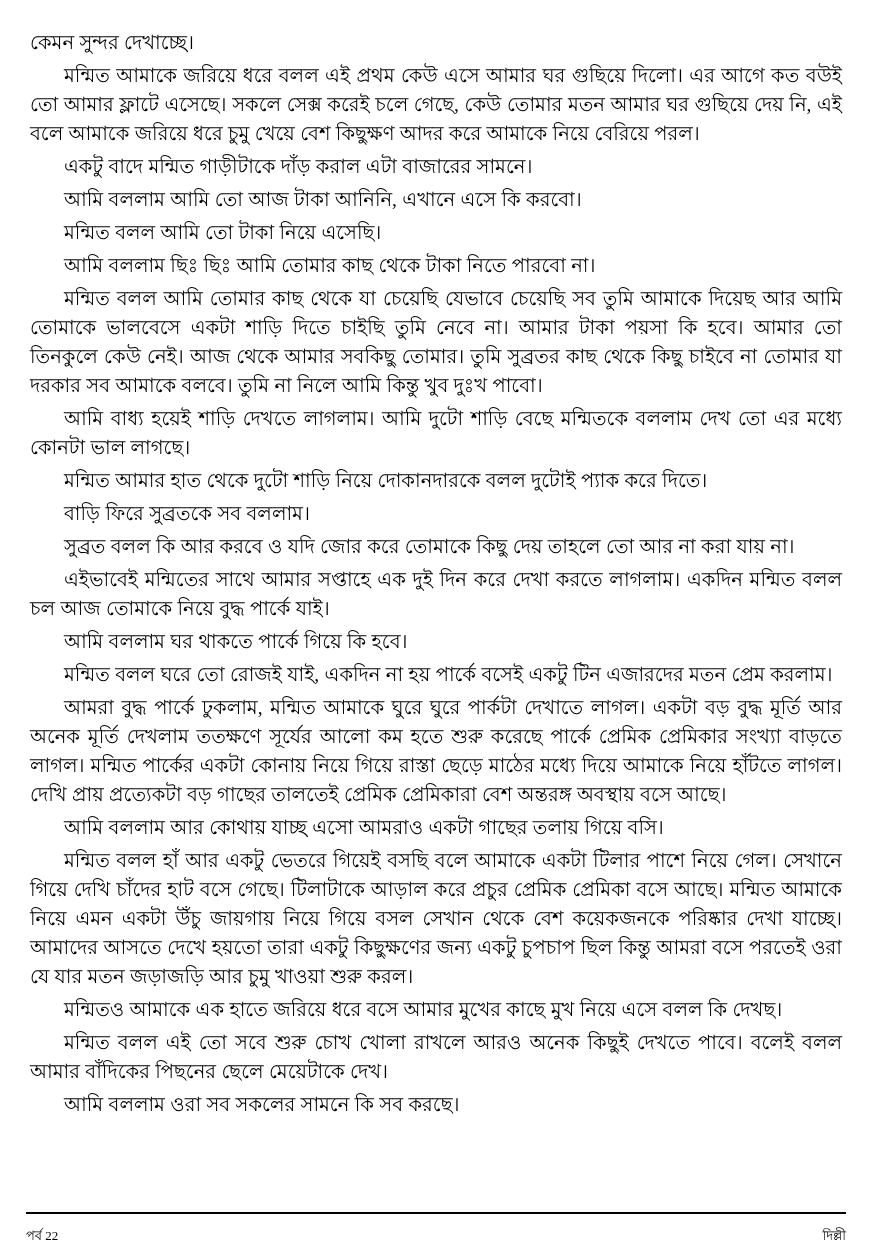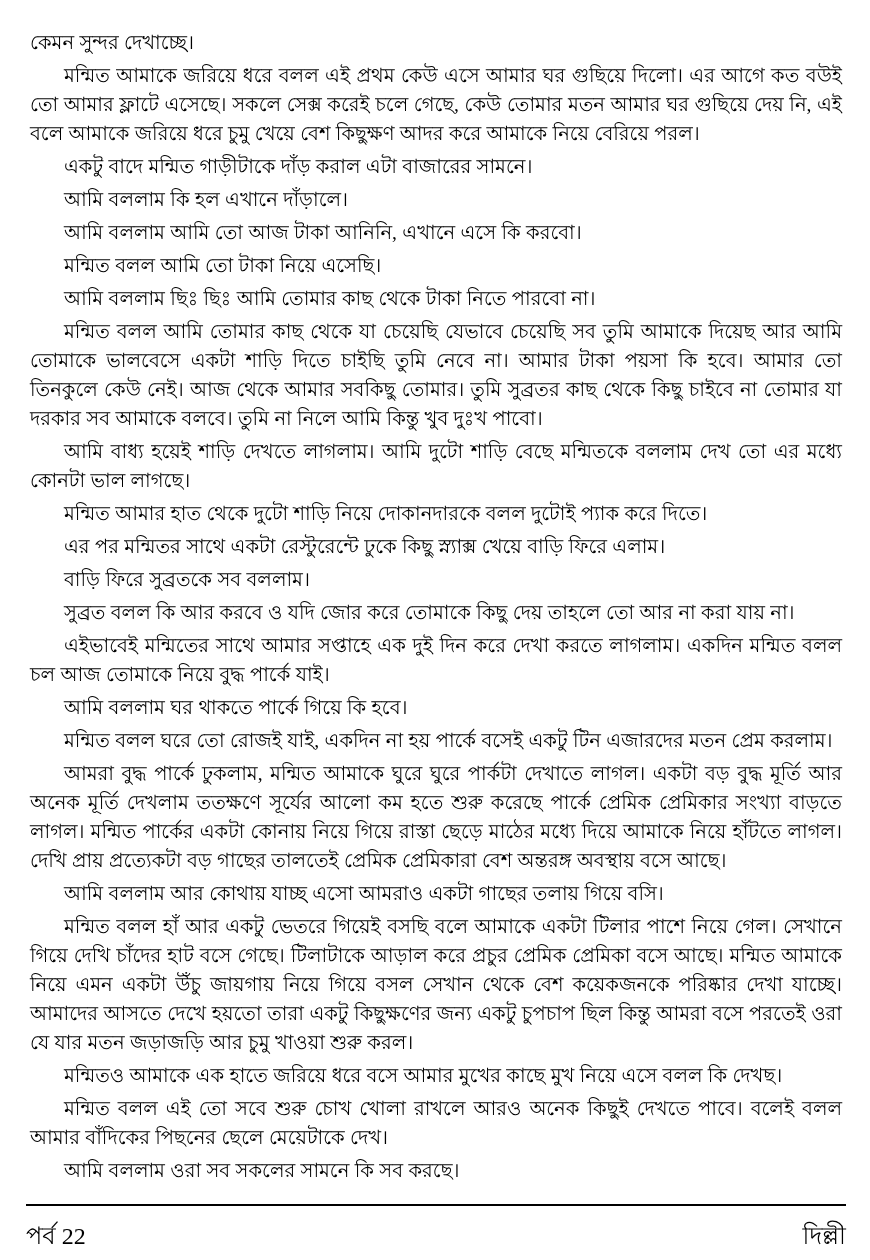--- a/index.html
+++ b/index.html
@@ -23,46 +23,44 @@
     font-size: 19.5px;
     line-height: 29px;
     text-align: justify;
     word-spacing: 0.5px;
   }
   .para { margin: 4px; }
   .para.indent { text-indent: 34px; }
   .footer {
     border-top: 2px solid #000000;
     margin-top: 6px;
-    padding-top: 18px;
+    padding-top: 10px;
     display: flex;
     align-items: baseline;
-    font-size: 24px;
+    font-size: 13px;
     line-height: 24px;
   }
   .footer .left  { flex: 1; text-align: left; }
   .footer .mid   { flex: 1; text-align: center; }
   .footer .right { flex: 1; text-align: right; }
 </style>
 </head>
 <body>
 
 <div class="page">
   <div class="content" id="content">
       <p class="para">কেমন সুন্দর দেখাচ্ছে।</p>
       <p class="para indent">মন্মিত আমাকে জরিয়ে ধরে বলল এই প্রথম কেউ এসে আমার ঘর গুছিয়ে দিলো। এর আগে কত বউই তো আমার ফ্লাটে এসেছে। সকলে সেক্স করেই চলে গেছে, কেউ তোমার মতন আমার ঘর গুছিয়ে দেয় নি, এই বলে আমাকে জরিয়ে ধরে চুমু খেয়ে বেশ কিছুক্ষণ আদর করে আমাকে নিয়ে বেরিয়ে পরল।</p>
       <p class="para indent">একটু বাদে মন্মিত গাড়ীটাকে দাঁড় করাল এটা বাজারের সামনে।</p>
-      <p class="para indent">আমি বললাম কি হল এখানে দাঁড়ালে।</p>
       <p class="para indent">আমি বললাম আমি তো আজ টাকা আনিনি, এখানে এসে কি করবো।</p>
       <p class="para indent">মন্মিত বলল আমি তো টাকা নিয়ে এসেছি।</p>
       <p class="para indent">আমি বললাম ছিঃ ছিঃ আমি তোমার কাছ থেকে টাকা নিতে পারবো না।</p>
       <p class="para indent">মন্মিত বলল আমি তোমার কাছ থেকে যা চেয়েছি যেভাবে চেয়েছি সব তুমি আমাকে দিয়েছ আর আমি তোমাকে ভালবেসে একটা শাড়ি দিতে চাইছি তুমি নেবে না। আমার টাকা পয়সা কি হবে। আমার তো তিনকুলে কেউ নেই। আজ থেকে আমার সবকিছু তোমার। তুমি সুব্রতর কাছ থেকে কিছু চাইবে না তোমার যা দরকার সব আমাকে বলবে। তুমি না নিলে আমি কিন্তু খুব দুঃখ পাবো।</p>
       <p class="para indent">আমি বাধ্য হয়েই শাড়ি দেখতে লাগলাম। আমি দুটো শাড়ি বেছে মন্মিতকে বললাম দেখ তো এর মধ্যে কোনটা ভাল লাগছে।</p>
       <p class="para indent">মন্মিত আমার হাত থেকে দুটো শাড়ি নিয়ে দোকানদারকে বলল দুটোই প্যাক করে দিতে।</p>
-      <p class="para indent">এর পর মন্মিতর সাথে একটা রেস্টুরেন্টে ঢুকে কিছু স্ন্যাক্স খেয়ে বাড়ি ফিরে এলাম।</p>
       <p class="para indent">বাড়ি ফিরে সুব্রতকে সব বললাম।</p>
       <p class="para indent">সুব্রত বলল কি আর করবে ও যদি জোর করে তোমাকে কিছু দেয় তাহলে তো আর না করা যায় না।</p>
       <p class="para indent">এইভাবেই মন্মিতের সাথে আমার সপ্তাহে এক দুই দিন করে দেখা করতে লাগলাম। একদিন মন্মিত বলল চল আজ তোমাকে নিয়ে বুদ্ধ পার্কে যাই।</p>
       <p class="para indent">আমি বললাম ঘর থাকতে পার্কে গিয়ে কি হবে।</p>
       <p class="para indent">মন্মিত বলল ঘরে তো রোজই যাই, একদিন না হয় পার্কে বসেই একটু টিন এজারদের মতন প্রেম করলাম।</p>
       <p class="para indent">আমরা বুদ্ধ পার্কে ঢুকলাম, মন্মিত আমাকে ঘুরে ঘুরে পার্কটা দেখাতে লাগল। একটা বড় বুদ্ধ মূর্তি আর অনেক মূর্তি দেখলাম ততক্ষণে সূর্যের আলো কম হতে শুরু করেছে পার্কে প্রেমিক প্রেমিকার সংখ্যা বাড়তে লাগল। মন্মিত পার্কের একটা কোনায় নিয়ে গিয়ে রাস্তা ছেড়ে মাঠের মধ্যে দিয়ে আমাকে নিয়ে হাঁটতে লাগল। দেখি প্রায় প্রত্যেকটা বড় গাছের তালতেই প্রেমিক প্রেমিকারা বেশ অন্তরঙ্গ অবস্থায় বসে আছে।</p>
       <p class="para indent">আমি বললাম আর কোথায় যাচ্ছ এসো আমরাও একটা গাছের তলায় গিয়ে বসি।</p>
       <p class="para indent">মন্মিত বলল হাঁ আর একটু ভেতরে গিয়েই বসছি বলে আমাকে একটা টিলার পাশে নিয়ে গেল। সেখানে গিয়ে দেখি চাঁদের হাট বসে গেছে। টিলাটাকে আড়াল করে প্রচুর প্রেমিক প্রেমিকা বসে আছে। মন্মিত আমাকে নিয়ে এমন একটা উঁচু জায়গায় নিয়ে গিয়ে বসল সেখান থেকে বেশ কয়েকজনকে পরিষ্কার দেখা যাচ্ছে। আমাদের আসতে দেখে হয়তো তারা একটু কিছুক্ষণের জন্য একটু চুপচাপ ছিল কিন্তু আমরা বসে পরতেই ওরা যে যার মতন জড়াজড়ি আর চুমু খাওয়া শুরু করল।</p>
       <p class="para indent">মন্মিতও আমাকে এক হাতে জরিয়ে ধরে বসে আমার মুখের কাছে মুখ নিয়ে এসে বলল কি দেখছ।</p>
       <p class="para indent">মন্মিত বলল এই তো সবে শুরু চোখ খোলা রাখলে আরও অনেক কিছুই দেখতে পাবে। বলেই বলল আমার বাঁদিকের পিছনের ছেলে মেয়েটাকে দেখ।</p>

